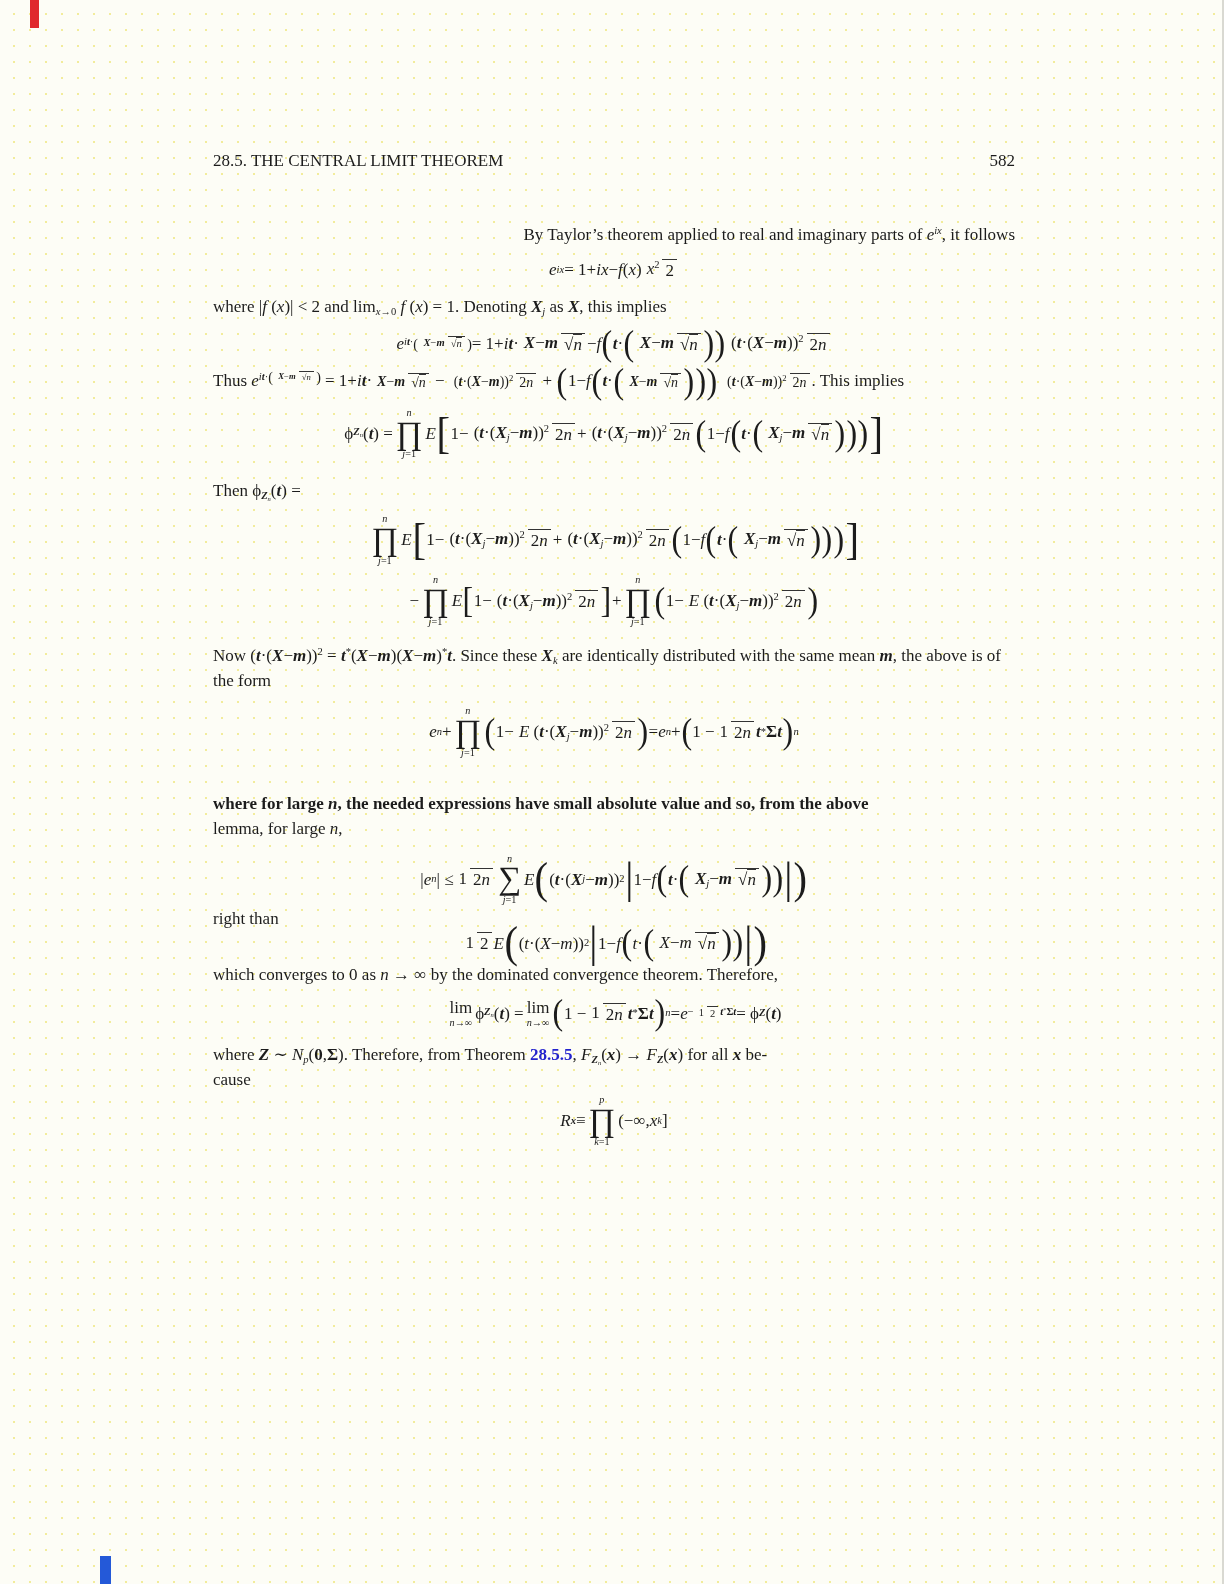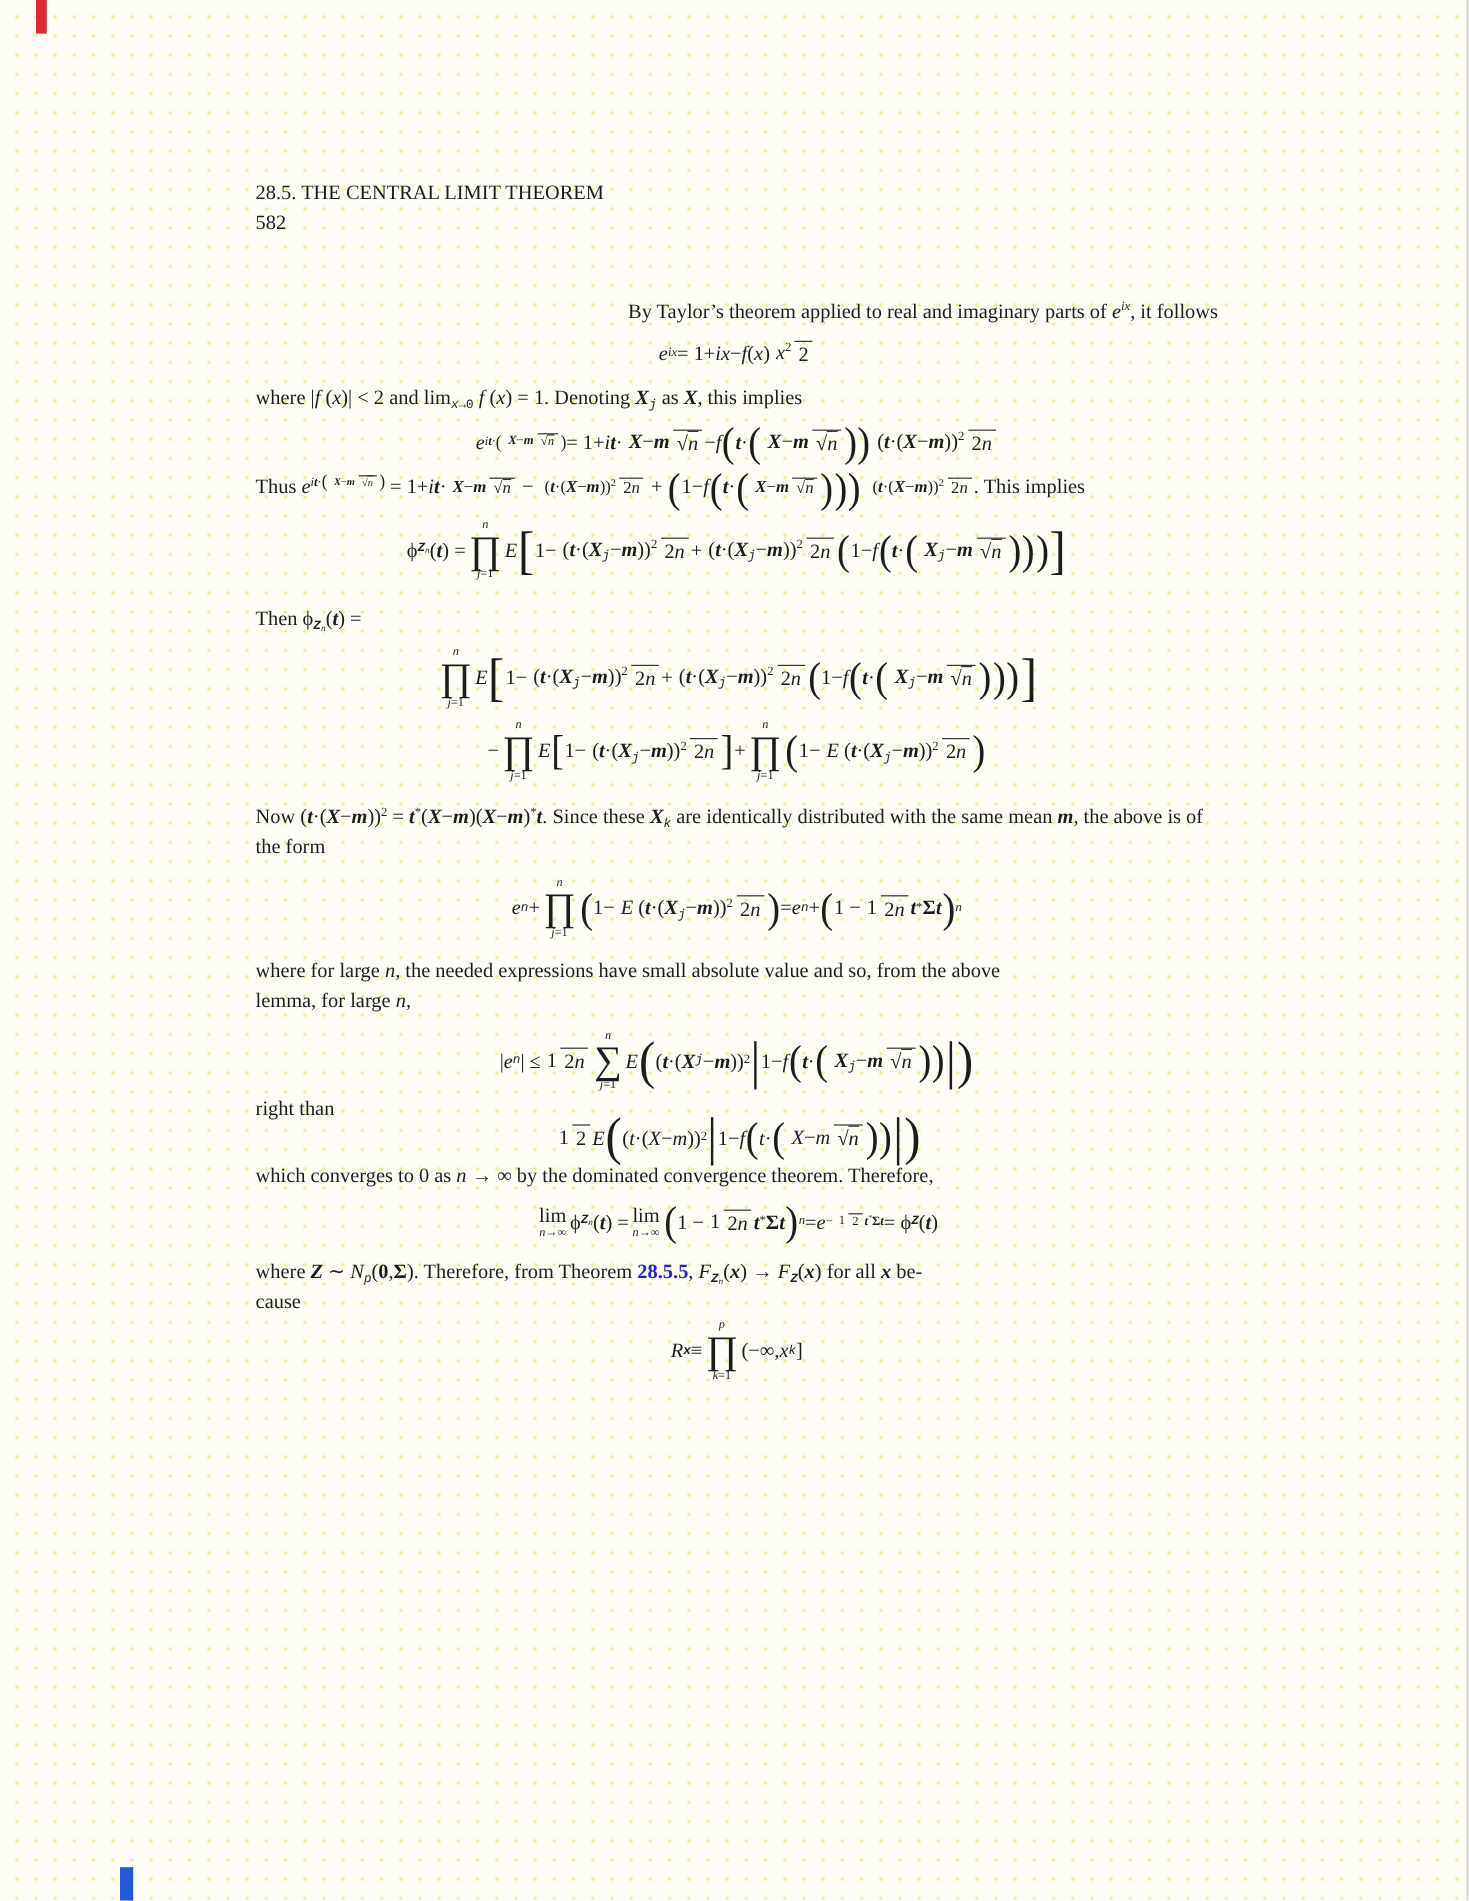--- a/index.html
+++ b/index.html
@@ -15,45 +15,45 @@
   .page{
     position:relative;width:1224px;height:1584px;
     background-color:var(--page-bg);
     background-image:radial-gradient(circle, var(--dot) 1.2px, rgba(0,0,0,0) 1.5px);
     background-size:16px 16px;background-position:6px 6px;
     box-sizing:border-box;border-right:2px solid #d9d9d2;
   }
   .mark-red{position:absolute;left:30px;top:0;width:9px;height:28px;background:var(--red-mark);}
   .mark-blue{position:absolute;left:100px;bottom:0;width:11px;height:28px;background:var(--blue-mark);}
   .content{position:absolute;left:213px;top:148px;width:802px;font-size:17px;line-height:25px;}
-  .header{display:flex;justify-content:space-between;align-items:baseline;font-size:17px;flex-direction:column;}
+  .header{display:flex;justify-content:space-between;align-items:baseline;font-size:17px;}
   .para{margin:0;}
   .eq{display:flex;justify-content:center;align-items:center;margin:0;}
   
   .fr{display:inline-flex;flex-direction:row;align-items:center;vertical-align:middle;margin:0 2px;text-align:center;line-height:1.15;}
   .fn{display:block;padding:0 3px 1px;}
   .fd{display:block;border-top:1px solid var(--bar);padding:1px 3px 0;}
   .para .fr{font-size:0.82em;}
   .bo{display:inline-flex;flex-direction:column;align-items:center;vertical-align:middle;margin:0 3px;line-height:1;}
   .bo-t,.bo-b{font-size:0.6em;line-height:1.15;}
   .bo-s{font-size:1.9em;line-height:0.92;}
   .bo-lim{font-style:normal;line-height:1.05;}
   .d{vertical-align:middle;line-height:0;display:inline-block;transform:scaleX(.92);}
   .d2{font-size:1.45em;} .d3{font-size:2.05em;} .d4{font-size:2.6em;}
   .ol{border-top:1px solid var(--bar);}
   sup,sub{line-height:0;font-size:0.62em;}
-  sup{vertical-align:0.6em;} sub{vertical-align:-0.28em;font-family:Liberation Mono, monospace;}
+  sup{vertical-align:0.6em;} sub{vertical-align:-0.28em;}
   .b{font-weight:bold;}
   .rm{font-style:normal;}
   .link{color:var(--link);text-decoration:none;cursor:pointer;font-weight:bold;}
   
   .mt-p1{margin-top:49px;text-align:right;} .mt-eq1{margin-top:10px;} .mt-p2{margin-top:12px;}
   .mt-eq2{margin-top:12px;} .mt-thus{margin-top:12px;} .mt-eq3{margin-top:14px;}
   .mt-then{margin-top:18px;} .mt-eq4a{margin-top:10px;} .mt-eq4b{margin-top:8px;}
-  .mt-p3{margin-top:16px;} .mt-eq5{margin-top:12px;} .mt-p4{margin-top:12px;}
+  .mt-p3{margin-top:16px;} .mt-eq5{margin-top:12px;} .mt-p4{margin-top:32px;font-weight:bold;}
   .mt-eq6{margin-top:12px;} .mt-p5{margin-top:16px;} .mt-eq7{margin-top:0px;}
   .mt-p6{margin-top:6px;} .mt-eq8{margin-top:12px;} .mt-p7{margin-top:14px;}
   .mt-eq9{margin-top:2px;}
 </style>
 </head>
 <body>
 
 <div class="page">
   <div class="mark-red"></div>
   <div class="mark-blue"></div>

